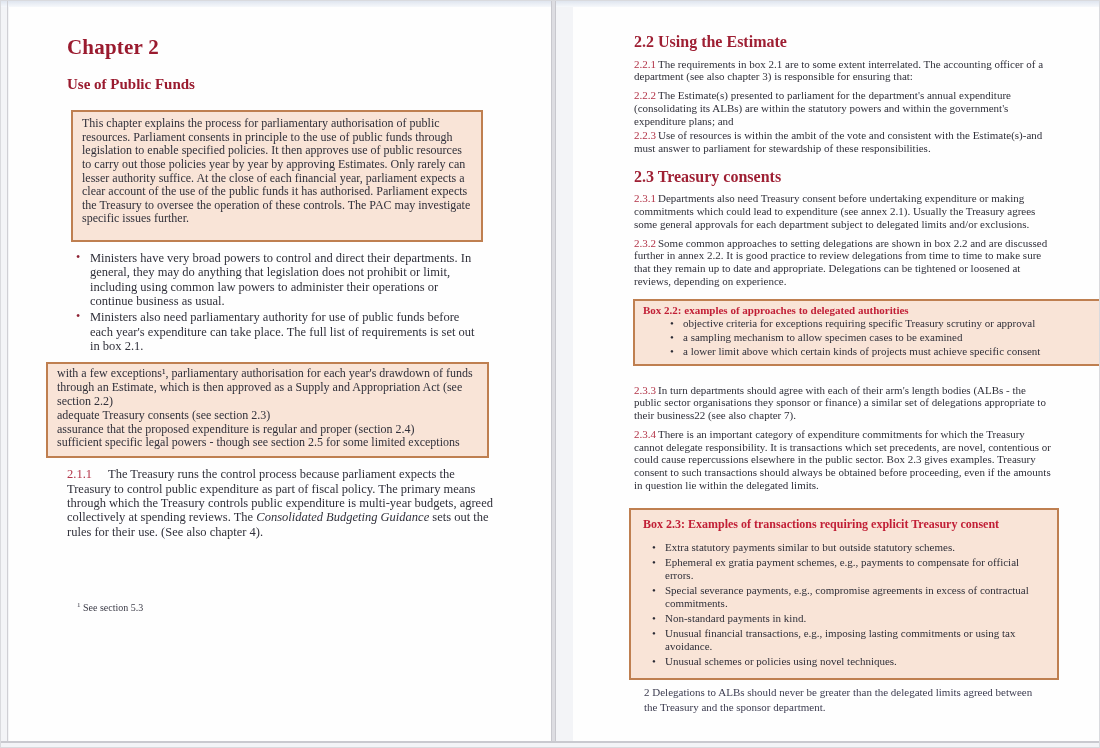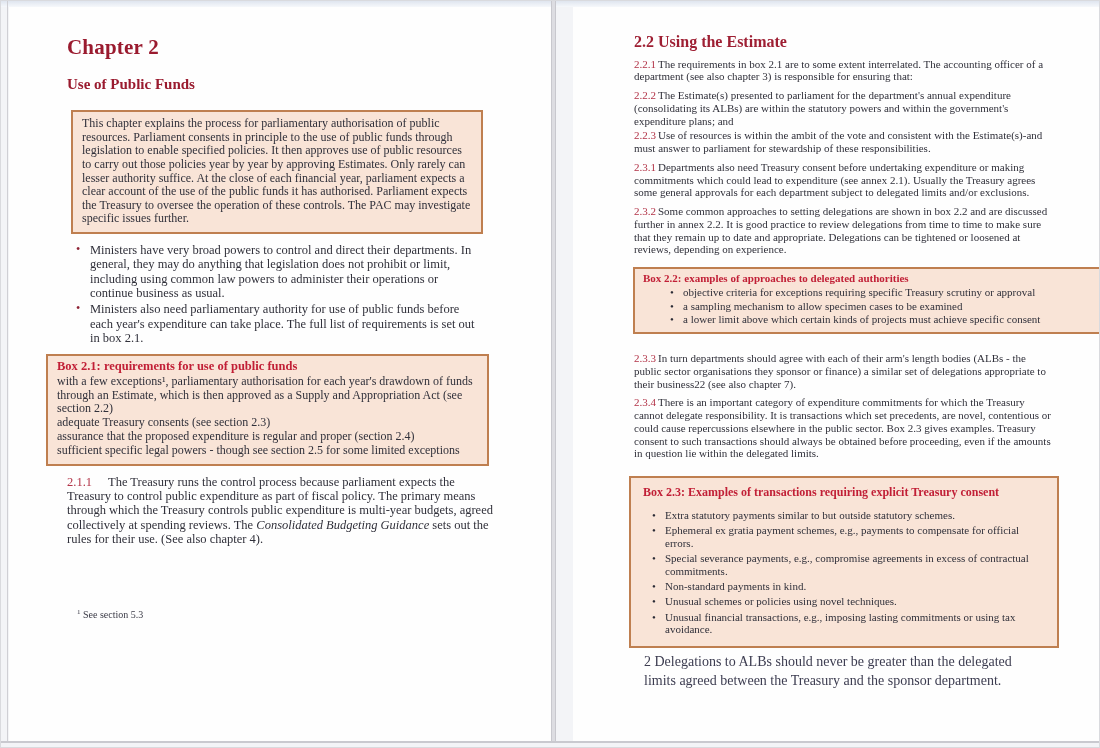--- a/index.html
+++ b/index.html
@@ -52,21 +52,21 @@
   .rp-heading.mt { margin-top: 13px; }
 
   
   .tbox {
     background: #f9e4d7;
     border: 2px solid #bf7f50;
   }
   .intro-box {
     margin-top: 17px; margin-left: 4px;
     width: 412px;
-    padding: 5px 8px 6px 9px;
+    padding: 5px 8px 14px 9px;
     font-size: 12px; line-height: 1.13;
   }
   .box21 {
     margin-top: 9px; margin-left: -21px;
     width: 443px;
     padding: 3px 9px 6px 9px;
     font-size: 12px; line-height: 1.15;
   }
   .box-title { font-weight: bold; color: #c11f36; font-size: 12.5px; }
   .box21 .box-title { margin-bottom: 1px; }
@@ -110,21 +110,21 @@
     margin-top: 16px; margin-left: -5px;
     width: 430px;
     padding: 8px 10px 10px 12px;
   }
   .box23 .box-title { font-size: 12px; margin-bottom: 9px; }
   .box23 .tbox-bullets { padding-left: 22px; }
   .box23 .tbox-bullets li { margin-top: 2.5px; }
 
   .footnote-right {
     margin-top: 5px; padding-left: 10px;
-    font-size: 14px; line-height: 1.35; color: #3c3c50;
+    font-size: 11px; line-height: 1.35; color: #3c3c50;
     width: 408px;
   }
 </style>
 </head>
 <body>
 
 <div class="screen">
   <div class="top-strip"></div>
   <div class="left-edge"></div>
 
@@ -135,41 +135,41 @@
     <div class="tbox intro-box">
       <span>This chapter explains the process for parliamentary authorisation of public resources. Parliament consents in principle to the use of public funds through legislation to enable specified policies. It then approves use of public resources to carry out those policies year by year by approving Estimates. Only rarely can lesser authority suffice. At the close of each financial year, parliament expects a clear account of the use of the public funds it has authorised. Parliament expects the Treasury to oversee the operation of these controls. The PAC may investigate specific issues further.</span>
     </div>
 
     <ul class="main-bullets">
       <li>Ministers have very broad powers to control and direct their departments. In general, they may do anything that legislation does not prohibit or limit, including using common law powers to administer their operations or continue business as usual.</li>
       <li>Ministers also need parliamentary authority for use of public funds before each year's expenditure can take place. The full list of requirements is set out in box 2.1.</li>
     </ul>
 
     <div class="tbox box21">
-      <div class="box-title">Box 2.1: requirements for use of public funds</div>
       <div class="box-line">with a few exceptions¹, parliamentary authorisation for each year's drawdown of funds through an Estimate, which is then approved as a Supply and Appropriation Act (see section 2.2)</div>
       <div class="box-line">adequate Treasury consents (see section 2.3)</div>
       <div class="box-line">assurance that the proposed expenditure is regular and proper (section 2.4)</div>
       <div class="box-line">sufficient specific legal powers - though see section 2.5 for some limited exceptions</div>
     </div>
 
     <p class="para"><span class="pnum">2.1.1</span><span>The Treasury runs the control process because parliament expects the Treasury to control public expenditure as part of fiscal policy. The primary means through which the Treasury controls public expenditure is multi-year budgets, agreed collectively at spending reviews. The </span><i>Consolidated Budgeting Guidance</i><span> sets out the rules for their use. (See also chapter 4).</span></p>
 
     <div class="footnote-left"><sup>1</sup> <span>See section 5.3</span></div>
   </div>
 
   <div class="page-divider"></div>
 
   <div class="page page-right">
     <h2 class="rp-heading">2.2 Using the Estimate</h2>
 
     <p class="rp-para"><span class="pnum">2.2.1</span><span>The requirements in box 2.1 are to some extent interrelated. The accounting officer of a department (see also chapter 3) is responsible for ensuring that:</span></p>
     <p class="rp-para"><span class="pnum">2.2.2</span><span>The Estimate(s) presented to parliament for the department's annual expenditure (consolidating its ALBs) are within the statutory powers and within the government's expenditure plans; and</span></p>
     <p class="rp-para tight"><span class="pnum">2.2.3</span><span>Use of resources is within the ambit of the vote and consistent with the Estimate(s)-and must answer to parliament for stewardship of these responsibilities.</span></p>
 
+    <h2 class="rp-heading mt">2.3 Treasury consents</h2>
 
     <p class="rp-para"><span class="pnum">2.3.1</span><span>Departments also need Treasury consent before undertaking expenditure or making commitments which could lead to expenditure (see annex 2.1). Usually the Treasury agrees some general approvals for each department subject to delegated limits and/or exclusions.</span></p>
     <p class="rp-para"><span class="pnum">2.3.2</span><span>Some common approaches to setting delegations are shown in box 2.2 and are discussed further in annex 2.2. It is good practice to review delegations from time to time to make sure that they remain up to date and appropriate. Delegations can be tightened or loosened at reviews, depending on experience.</span></p>
 
     <div class="tbox box22">
       <div class="box-title">Box 2.2: examples of approaches to delegated authorities</div>
       <ul class="tbox-bullets">
         <li>objective criteria for exceptions requiring specific Treasury scrutiny or approval</li>
         <li>a sampling mechanism to allow specimen cases to be examined</li>
         <li>a lower limit above which certain kinds of projects must achieve specific consent</li>
@@ -179,22 +179,22 @@
     <p class="rp-para gap-after-box"><span class="pnum">2.3.3</span><span>In turn departments should agree with each of their arm's length bodies (ALBs - the public sector organisations they sponsor or finance) a similar set of delegations appropriate to their business22 (see also chapter 7).</span></p>
     <p class="rp-para"><span class="pnum">2.3.4</span><span>There is an important category of expenditure commitments for which the Treasury cannot delegate responsibility. It is transactions which set precedents, are novel, contentious or could cause repercussions elsewhere in the public sector. Box 2.3 gives examples. Treasury consent to such transactions should always be obtained before proceeding, even if the amounts in question lie within the delegated limits.</span></p>
 
     <div class="tbox box23">
       <div class="box-title">Box 2.3: Examples of transactions requiring explicit Treasury consent</div>
       <ul class="tbox-bullets">
         <li>Extra statutory payments similar to but outside statutory schemes.</li>
         <li>Ephemeral ex gratia payment schemes, e.g., payments to compensate for official errors.</li>
         <li>Special severance payments, e.g., compromise agreements in excess of contractual commitments.</li>
         <li>Non-standard payments in kind.</li>
+        <li>Unusual financial transactions, e.g., imposing lasting commitments or using tax avoidance.</li>
         <li>Unusual schemes or policies using novel techniques.</li>
-        <li>Unusual financial transactions, e.g., imposing lasting commitments or using tax avoidance.</li>
       </ul>
     </div>
 
     <div class="footnote-right">2 Delegations to ALBs should never be greater than the delegated limits agreed between the Treasury and the sponsor department.</div>
   </div>
 
   <div class="bottom-line"></div>
 </div>
 
 </body></html>

